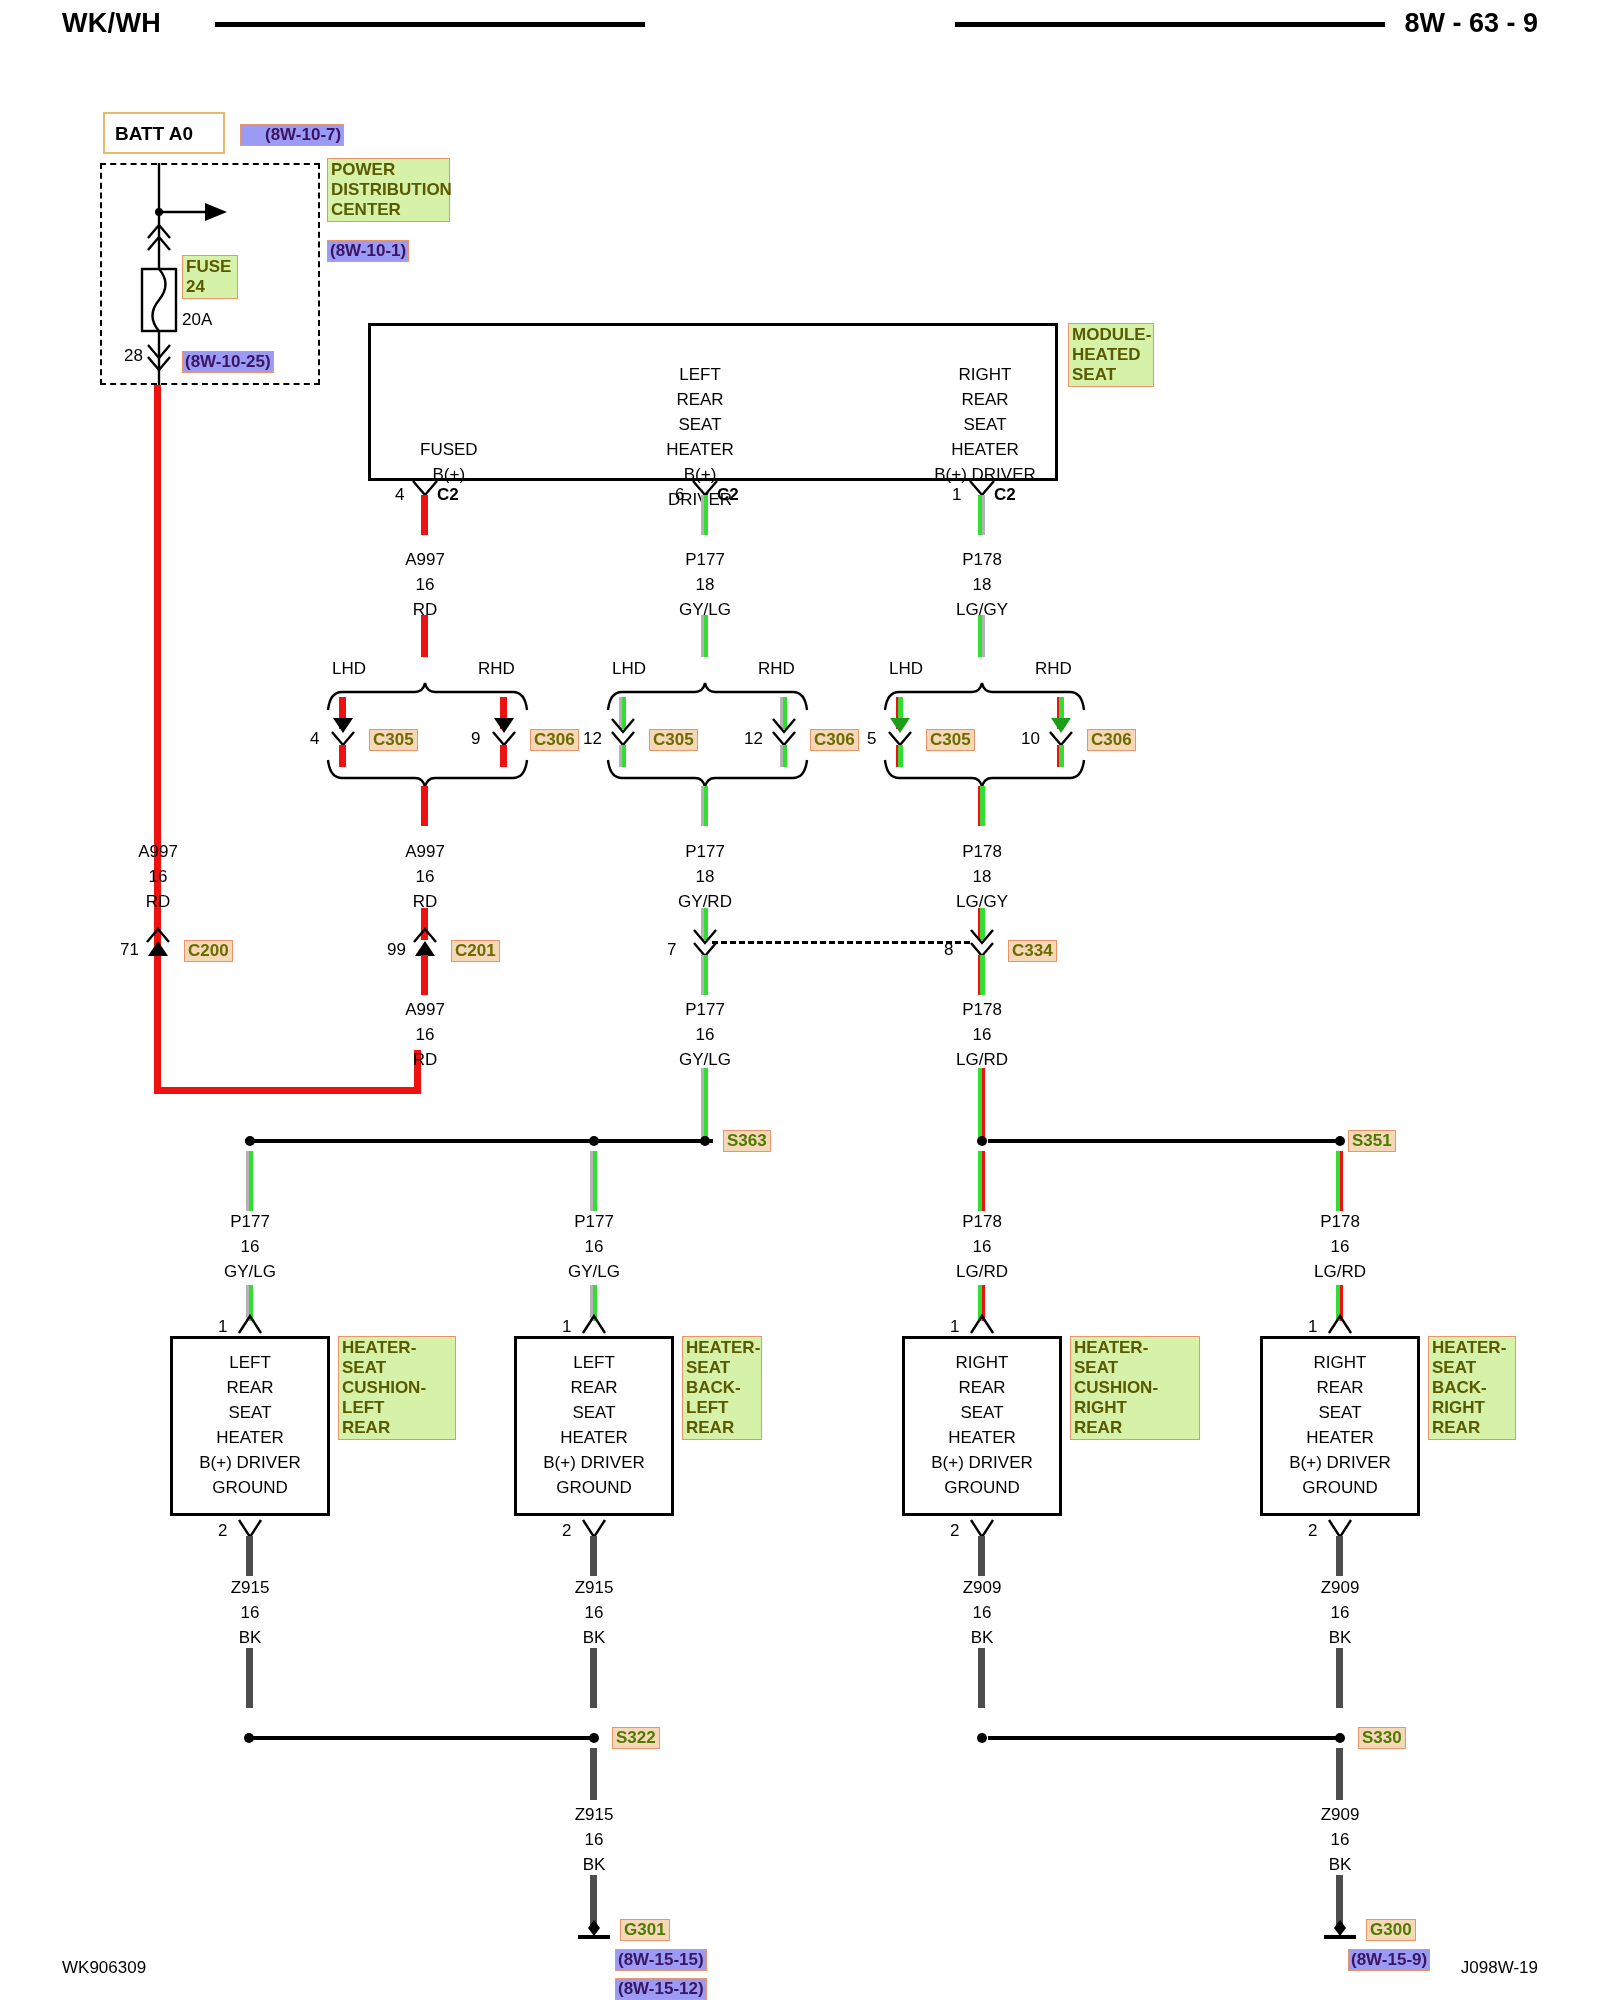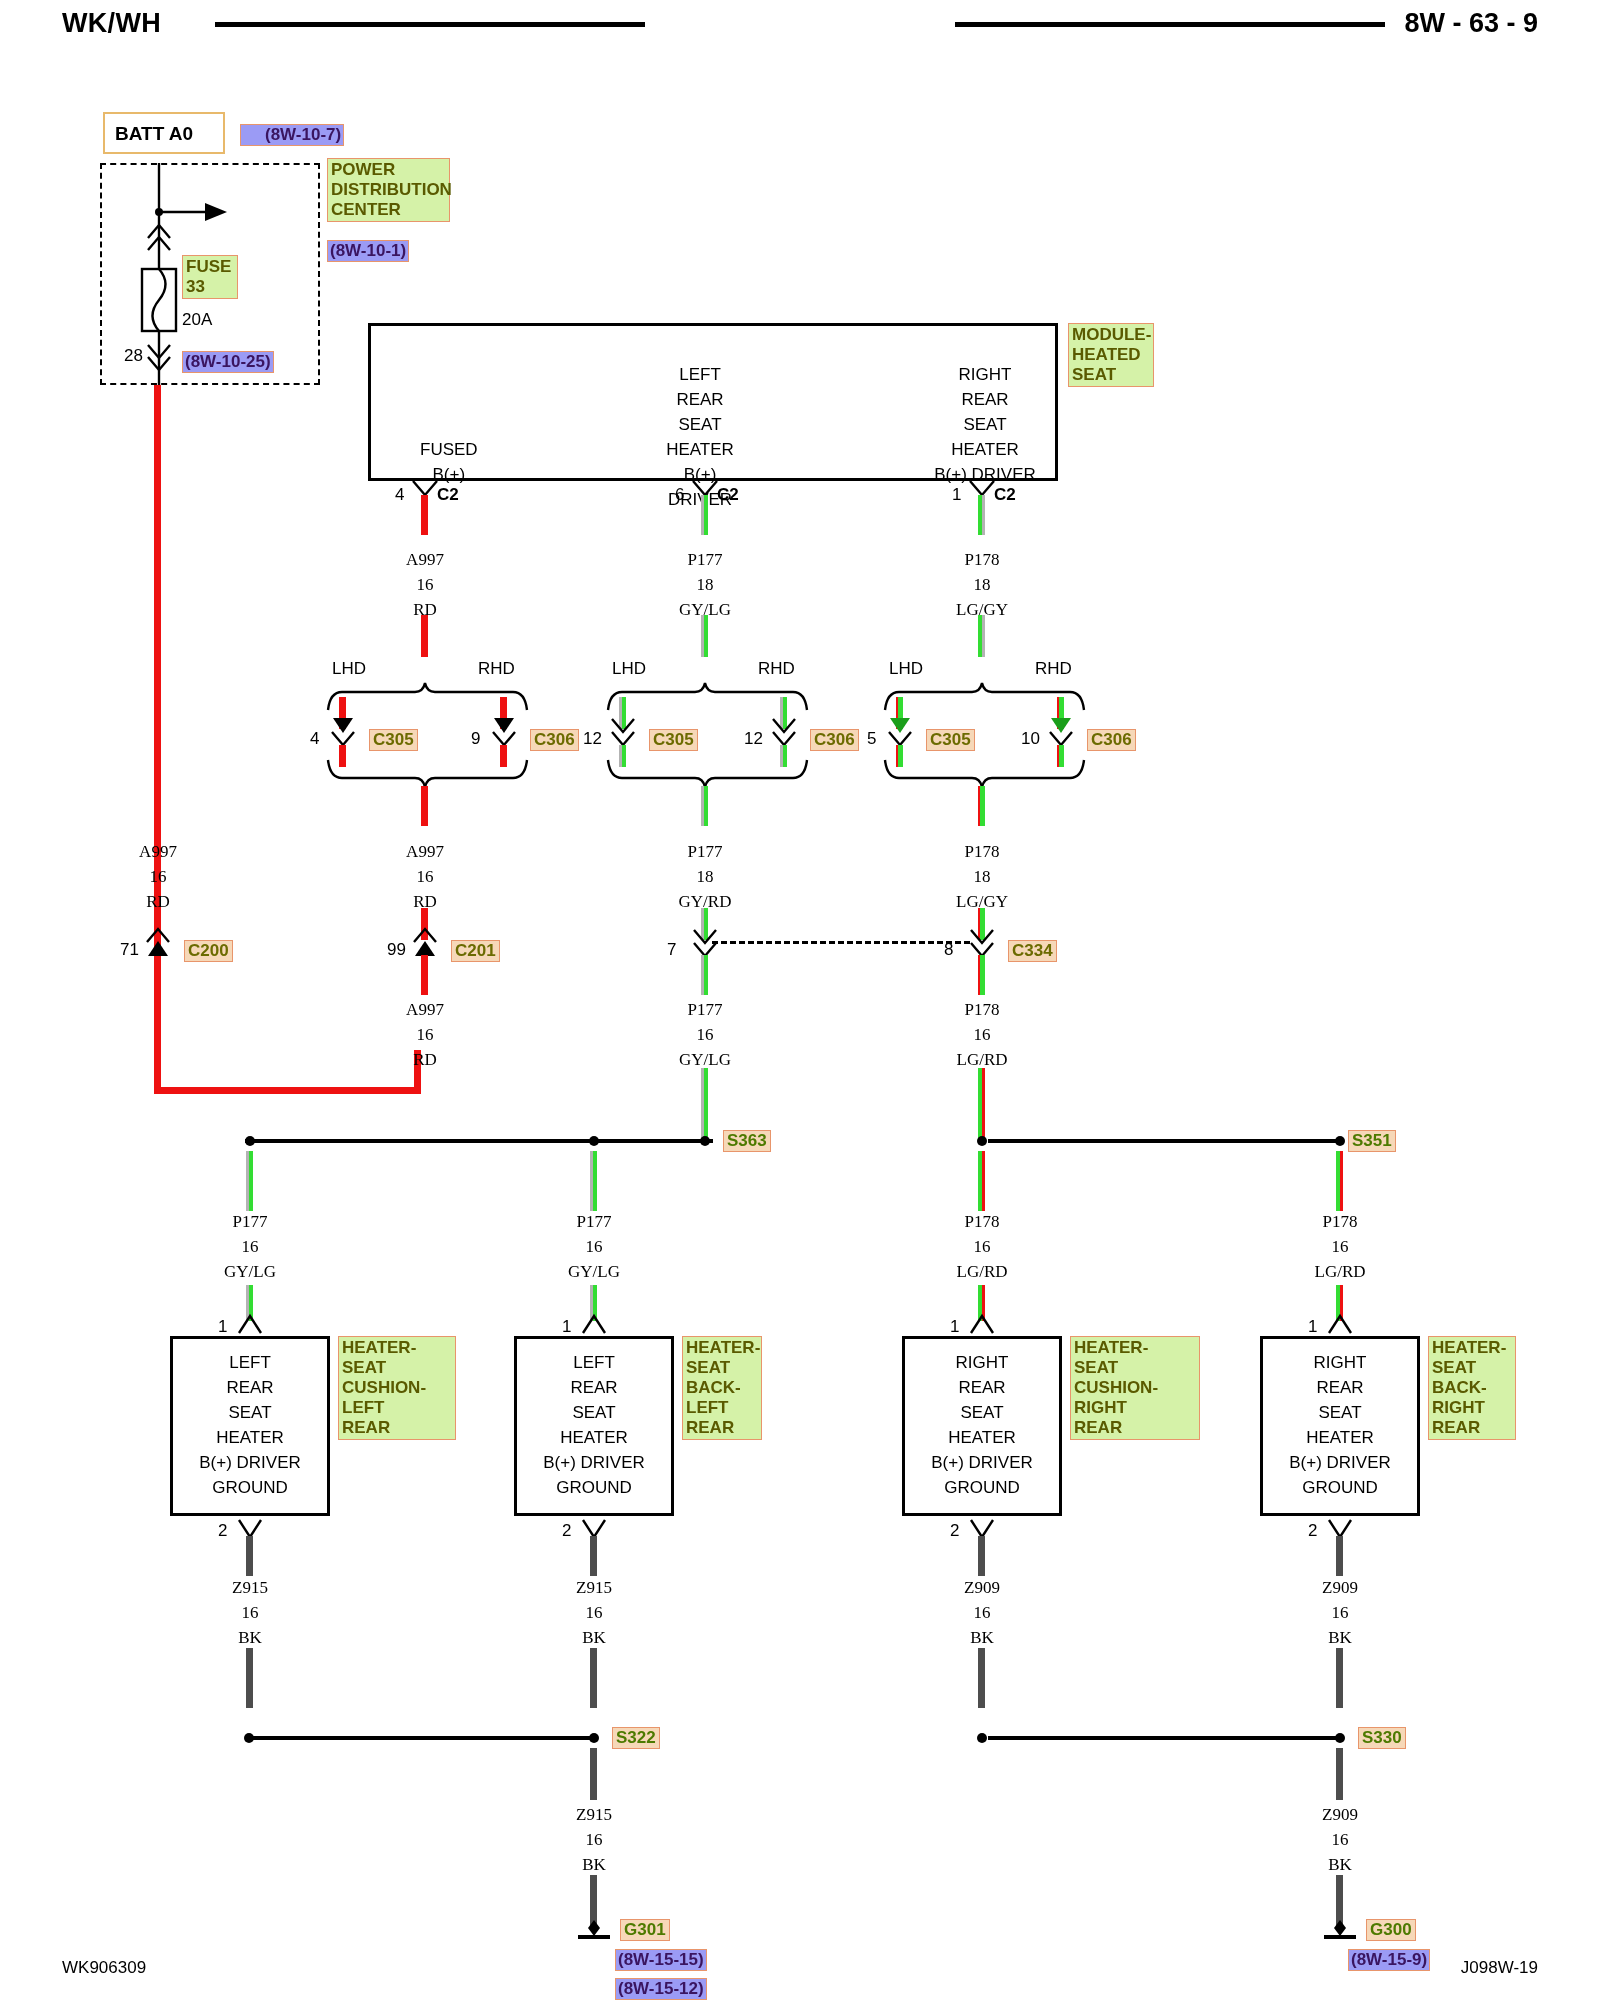--- a/index.html
+++ b/index.html
@@ -17,21 +17,21 @@
   #hdr-right{right:62px;top:8px;font-size:27px;font-weight:bold;}
   .hdr-rule{position:absolute;top:22px;height:5px;background:#000;}
   #hdr-rule-l{left:215px;width:430px;}
   #hdr-rule-r{left:955px;width:430px;}
   
   #foot-left{left:62px;top:1958px;font-size:17px;}
   #foot-right{right:62px;top:1958px;font-size:17px;}
 
   
   .lbl{font-size:17px;white-space:nowrap;}
-  .lbl.c{transform:translateX(-50%);font-family:Liberation Serif, serif;}
+  .lbl.c{transform:translateX(-50%);}
   .lbl.b{font-weight:bold;}
 
   
   .callout{
     font-size:17px;font-weight:bold;color:#5a5a00;
     background:#d5f2a8;border:1px solid #e8956b;
     padding:1px 3px;line-height:1.18;white-space:pre-line;
   }
   .ref{
     font-size:17px;font-weight:bold;color:#3a1560;
@@ -102,21 +102,21 @@
 
   <rect x="42" y="106" width="34" height="62" fill="#fff" stroke="#000" stroke-width="2.4"></rect>
   <path class="stk" d="M59 106 q13 15 0 31 q-13 16 0 31"></path>
   <line class="stk" x1="59" y1="168" x2="59" y2="230"></line>
 
   <polyline class="stk" points="48,182 59,195 70,182"></polyline>
   <polyline class="stk" points="48,194 59,207 70,194"></polyline>
 </svg>
 
 <div class="abs callout" style="left:182px;top:255px;width:48px;">FUSE
-33</div>
+24</div>
 <div class="abs lbl" style="left:182px;top:310px;">20A</div>
 <div class="abs lbl" style="left:124px;top:346px;">28</div>
 <div class="abs ref" style="left:182px;top:351px;">(8W-10-25)</div>
 
 <div class="w w-rd abs" style="left:154px;top:385px;width:7px;height:709px;"></div>
 <div class="w w-rd abs" style="left:154px;top:1087px;width:267px;height:7px;"></div>
 <div class="w w-rd abs" style="left:414px;top:1050px;width:7px;height:44px;"></div>
 
 <div class="abs box" style="left:368px;top:323px;width:690px;height:158px;"></div>
 <div class="abs callout" style="left:1068px;top:323px;width:78px;">MODULE-

